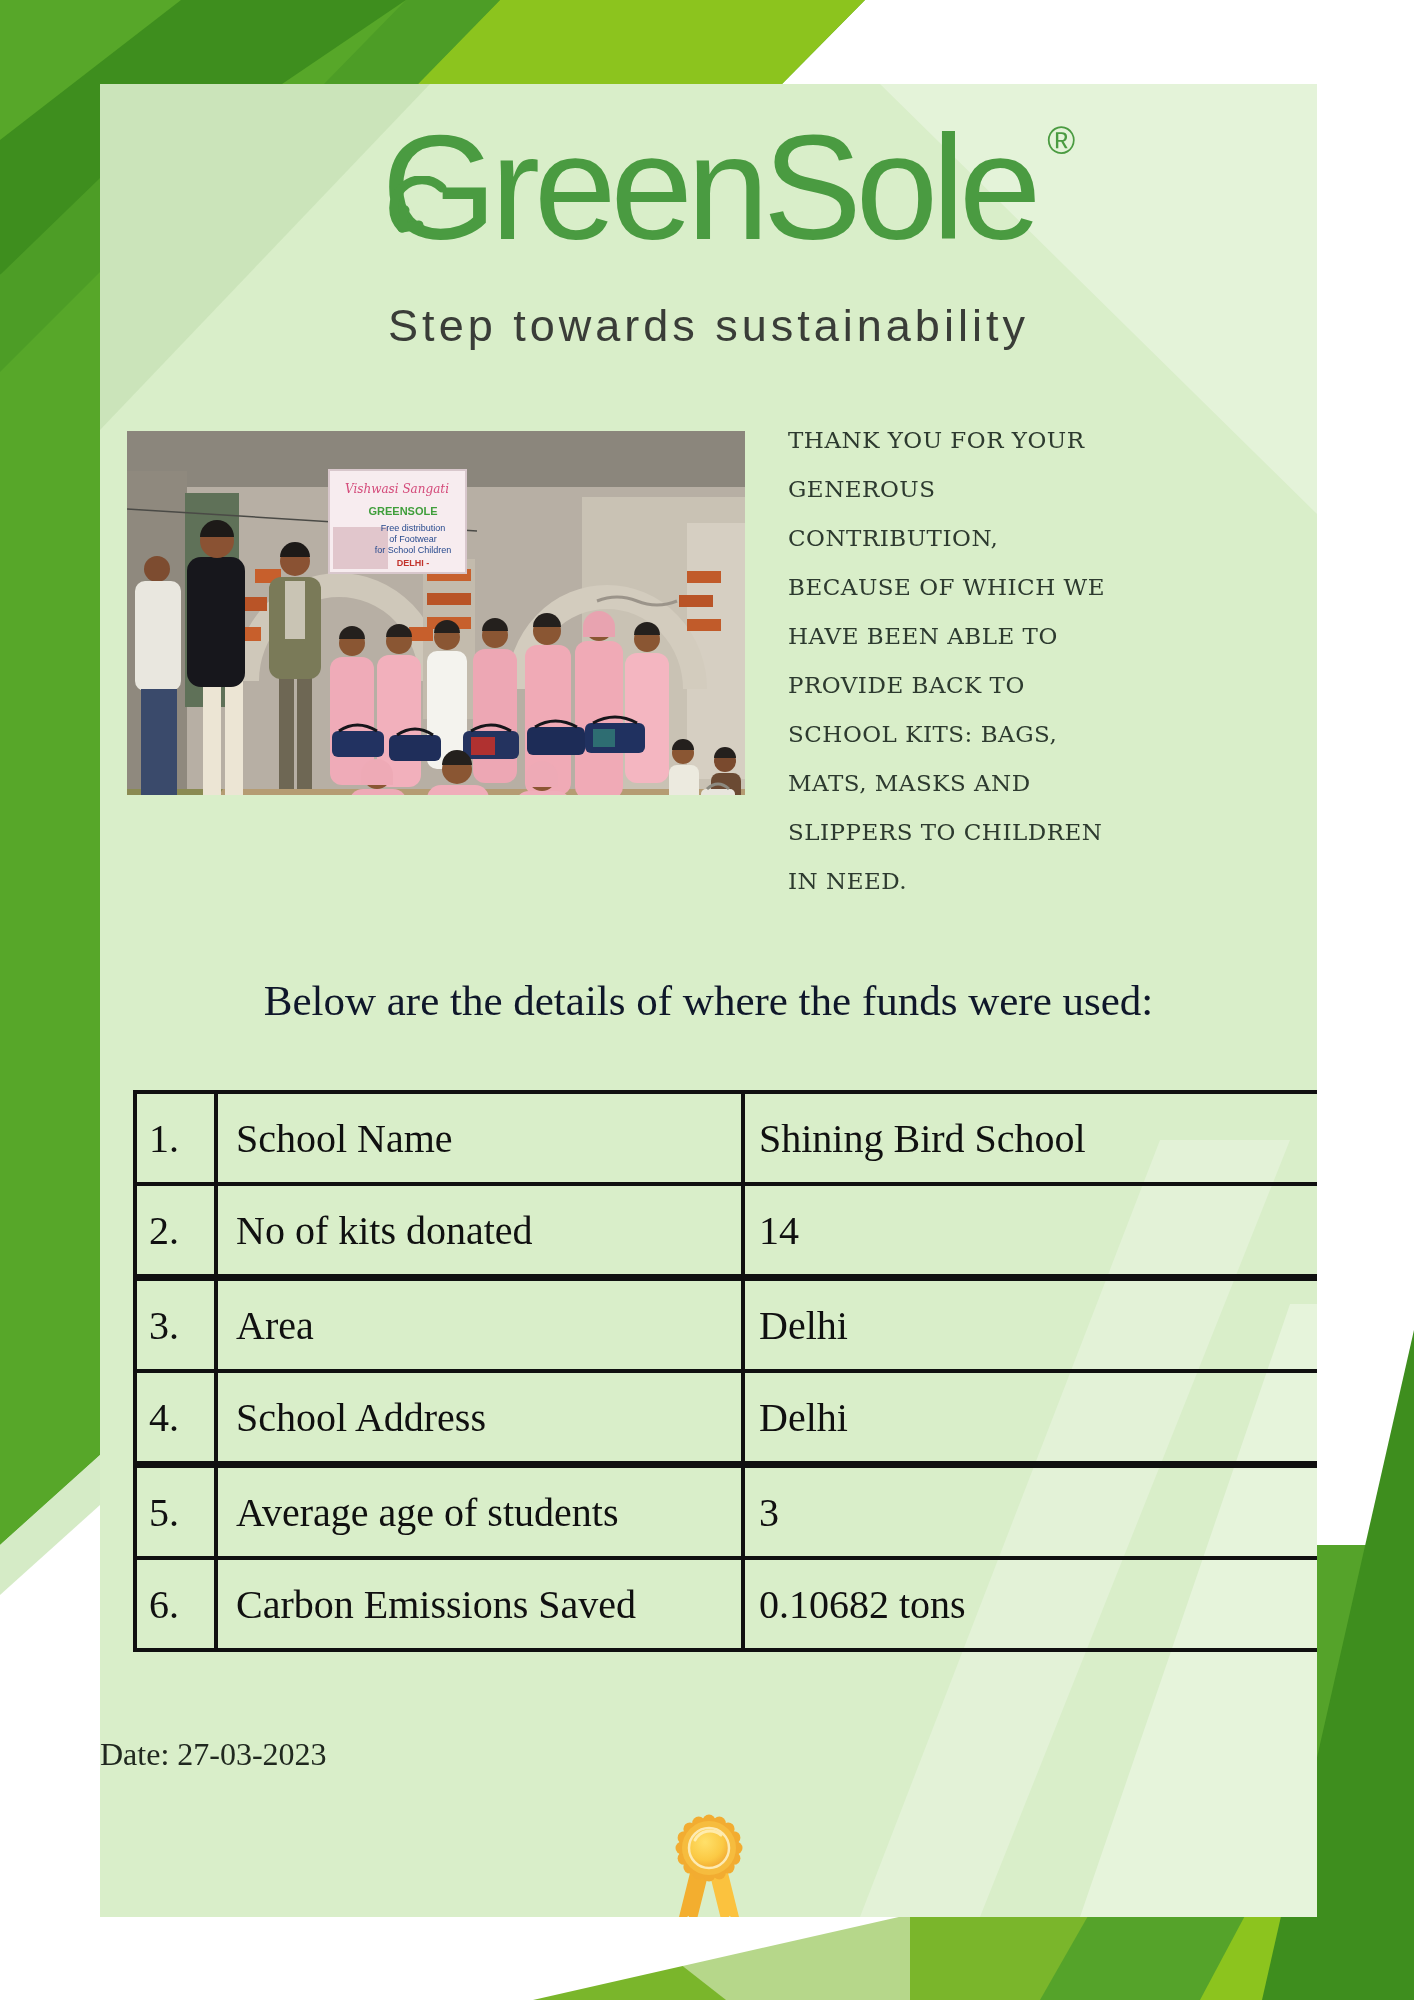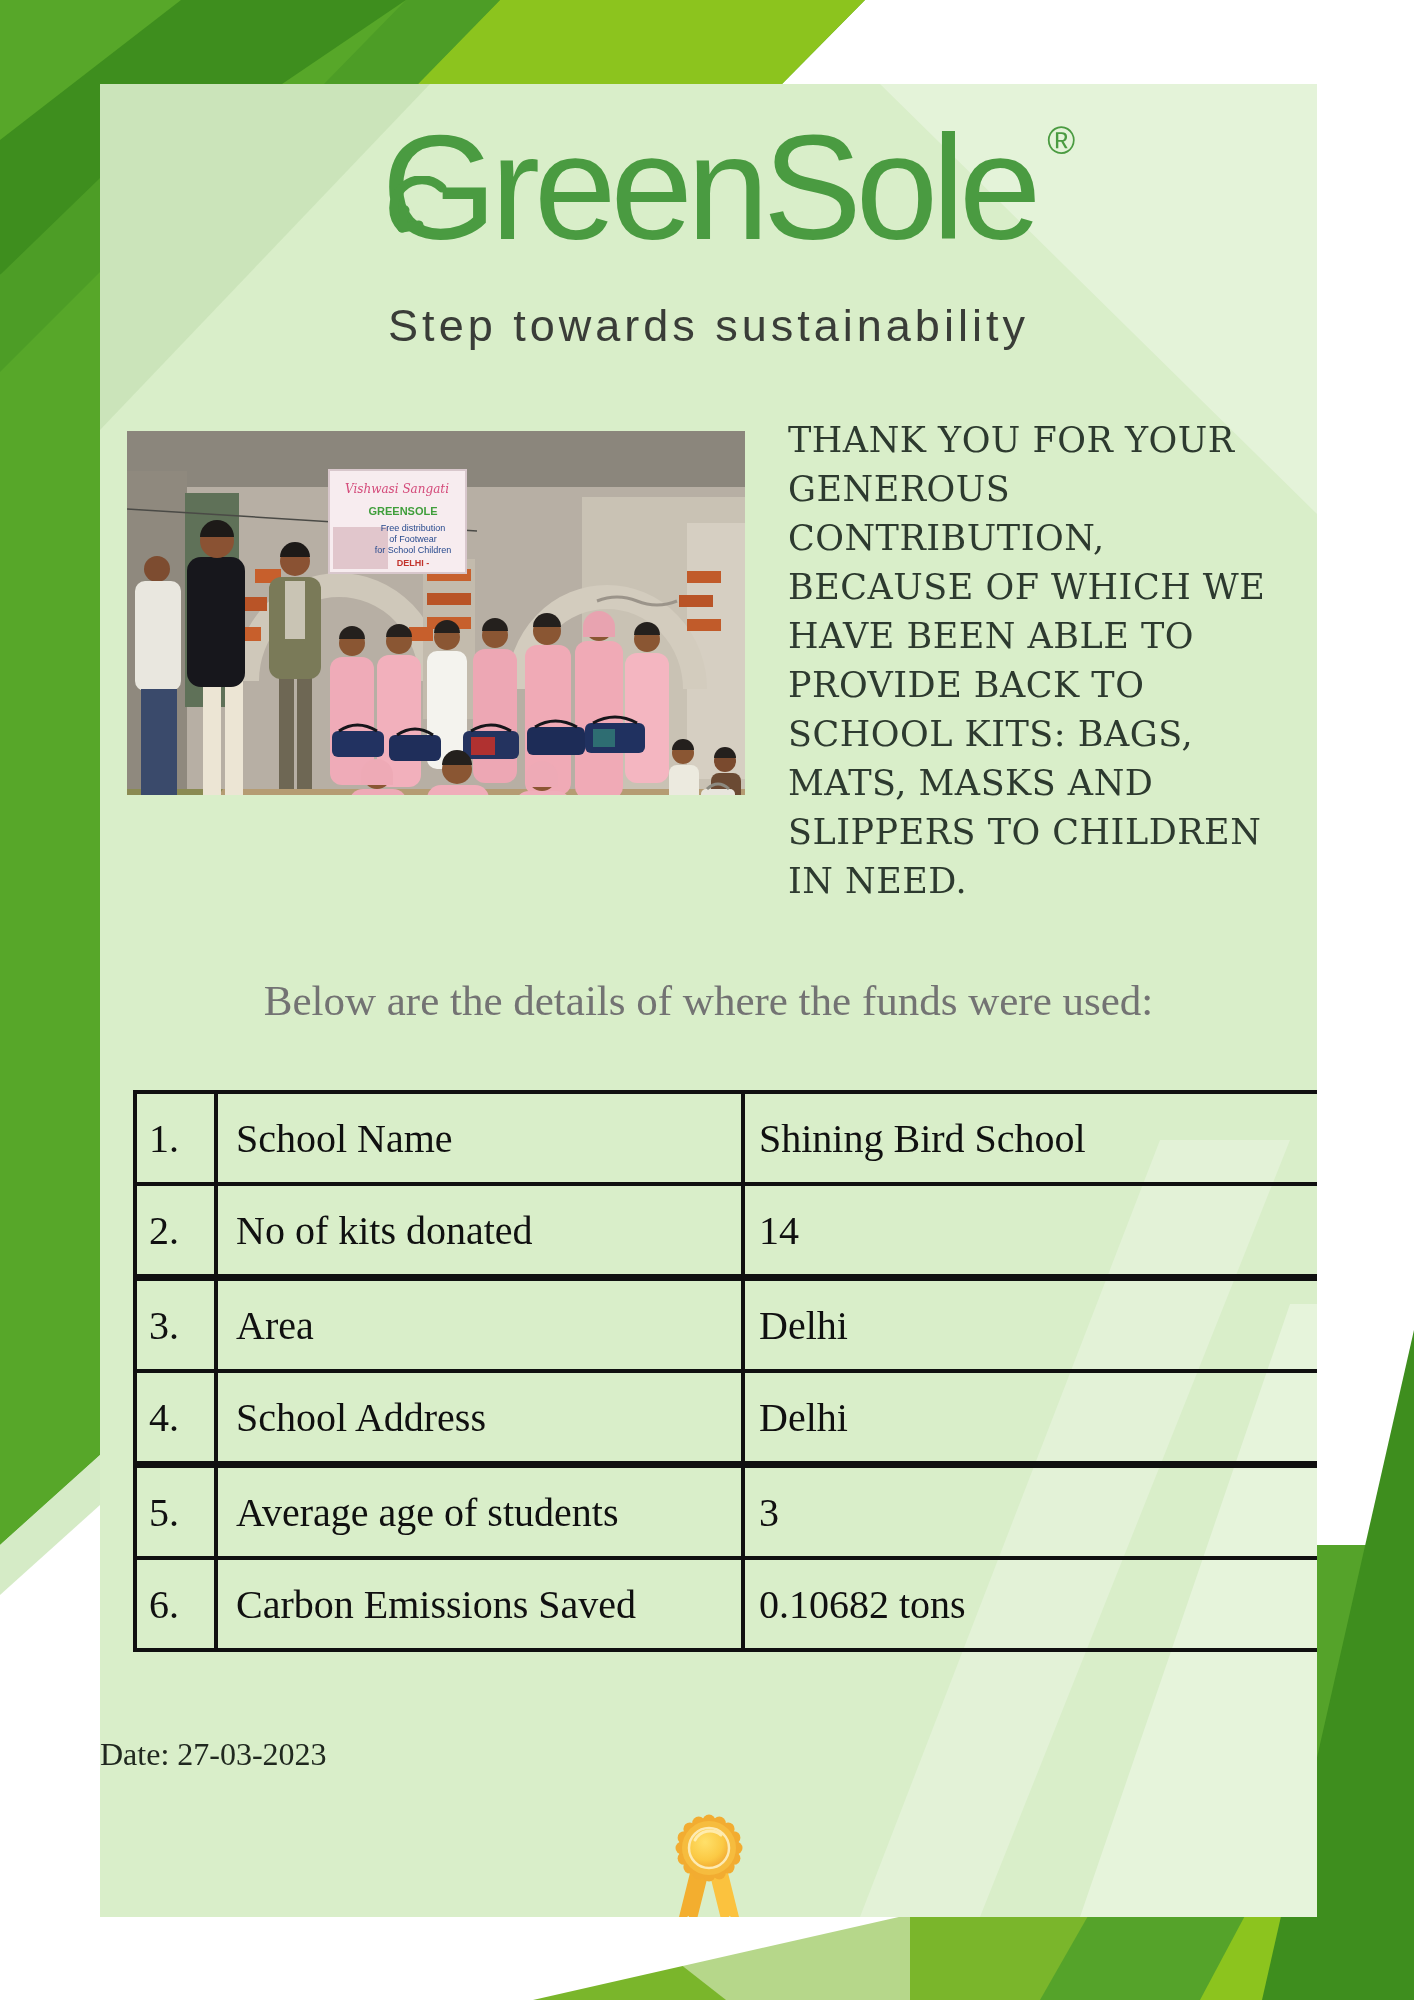--- a/index.html
+++ b/index.html
@@ -18,25 +18,25 @@
   .g-arrow{position:absolute;left:4px;top:62px;}
 
   .tagline{position:absolute;left:0;top:216px;width:100%;text-align:center;
            font-size:45px;letter-spacing:4px;color:#3a3d38;}
 
   
   .photo{position:absolute;left:27px;top:347px;width:618px;height:364px;overflow:hidden;}
 
   
   .thanks{position:absolute;left:688px;top:332px;width:516px;
-          font-family:"DejaVu Serif",serif;font-size:35px;line-height:49px;
+          font-family:"DejaVu Serif",serif;font-size:23px;line-height:49px;
           color:#2d3a2f;white-space:pre-line;letter-spacing:0.5px;}
 
   .details-heading{position:absolute;left:0;top:892px;width:100%;text-align:center;
-          font-family:"Liberation Serif",serif;font-size:43px;color:#737373;}
+          font-family:"Liberation Serif",serif;font-size:43px;color:#0f172a;}
 
   
   .tbl-wrap{position:absolute;left:33px;top:1006px;}
   table.details{border-collapse:collapse;width:1148px;table-layout:fixed;
           font-family:"Liberation Serif",serif;font-size:40px;color:#101010;}
   table.details td{border:4px solid #101010;height:86px;vertical-align:middle;overflow:hidden;}
   table.details tr:nth-child(3) td,
   table.details tr:nth-child(5) td{border-top-width:7px;}
   td.c-num{width:64px;padding-left:12px;}
   td.c-label{width:504px;padding-left:18px;}

